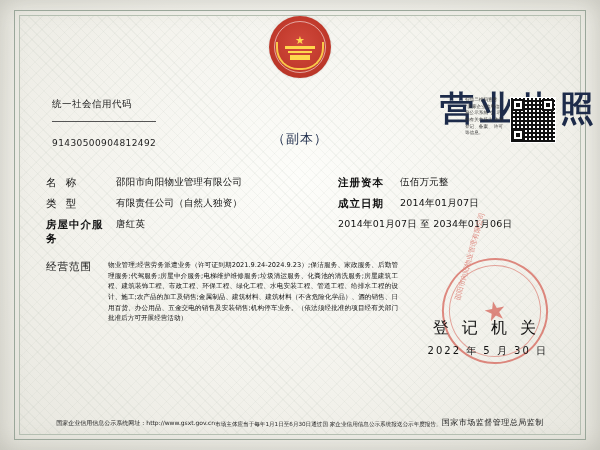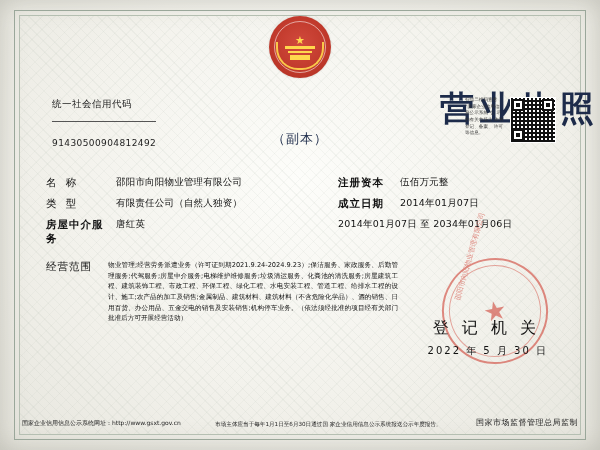--- a/index.html
+++ b/index.html
@@ -149,21 +149,21 @@
     font-size:16px;letter-spacing:4px;color:#111;
   }
   .regdate{
     position:absolute;right:52px;top:344px;
     font-size:10px;letter-spacing:2px;color:#111;
   }
 
   
   .footer{
     position:absolute;left:22px;right:22px;bottom:22px;
-    display:flex;justify-content:space-between;align-items:flex-end;
+    display:flex;justify-content:center;align-items:flex-end;
   }
   .f-left{font-size:6px;color:#222;}
   .f-mid{font-size:5.6px;color:#222;line-height:1.5;text-align:center;}
   .f-right{font-size:8px;color:#222;letter-spacing:.5px;}
 </style>
 </head>
 <body>
 
 <div id="page">
   <div class="border-outer"></div>

